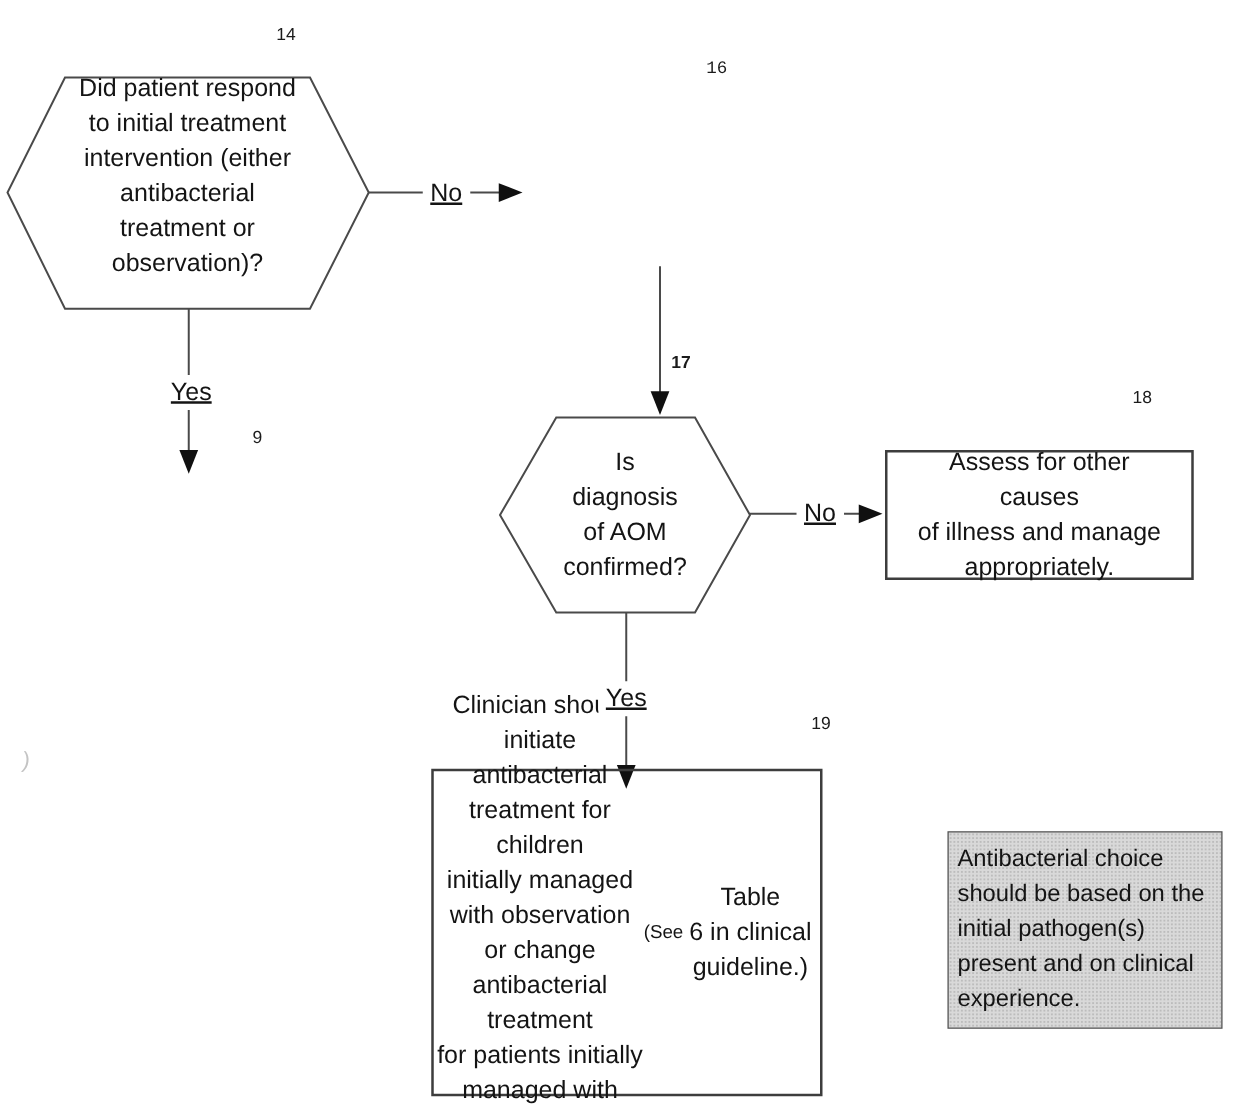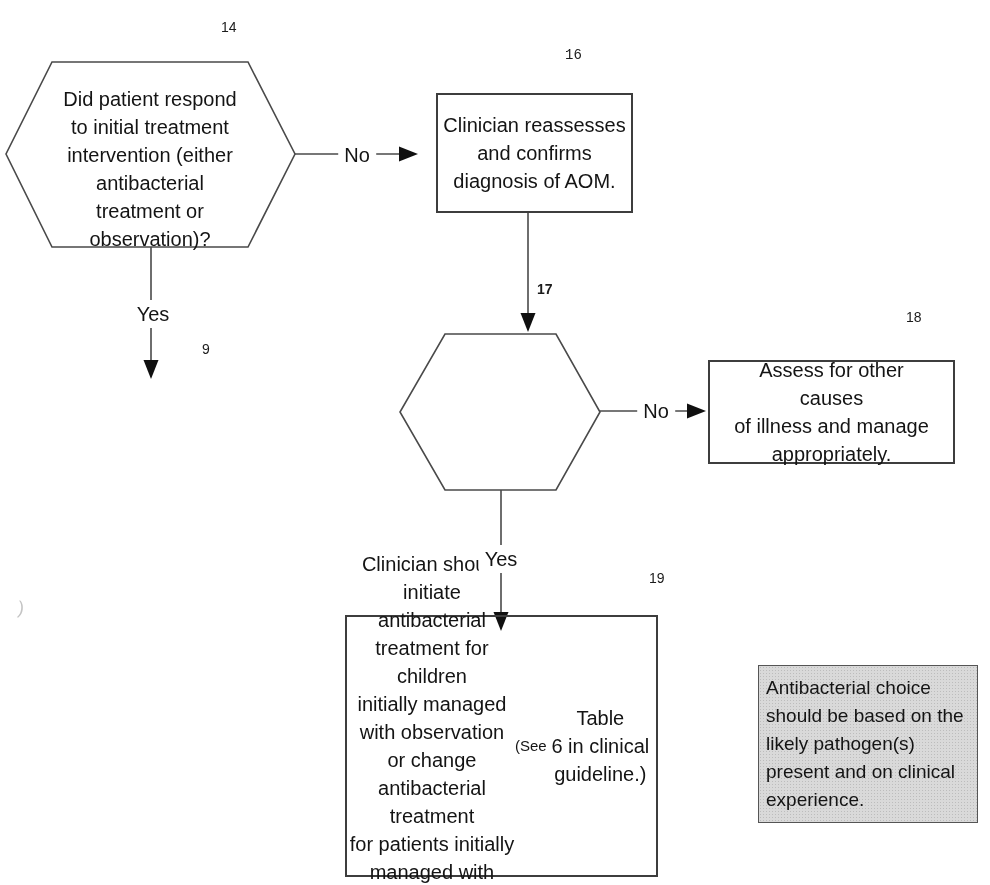--- a/index.html
+++ b/index.html
@@ -35,26 +35,27 @@
     font-size:14px;line-height:22px;
     color:#1b1b1b;
   }
   .edge-label{
     position:absolute;
     transform:translate(-50%,-50%);
     background:#ffffff;
     padding:4px 6px;
     font-size:20px;line-height:20px;
     color:#141414;
+    text-decoration:underline;
   }
   #box-16{left:436px;top:93px;width:197px;height:120px;padding:0 2px;}
   #box-18{left:708px;top:360px;width:247px;height:104px;padding:0 17px;}
   #box-15{left:63px;top:380px;width:180px;height:82px;border-radius:38px;border-width:1.6px;padding:0 4px;}
   #box-19{left:345px;top:615px;width:313px;height:262px;background:transparent;padding:0 2px;}
-  #hex14-text{left:15px;top:76px;width:270px;height:185px;}
+  #hex14-text{left:15px;top:48px;width:270px;height:185px;}
   #hex17-text{left:410px;top:334px;width:180px;height:156px;}
   #label-14{left:221px;top:16px;}
   #label-16{left:565px;top:44px;font-family:Liberation Mono, monospace;}
   #label-17{left:537px;top:278px;font-weight:bold;}
   #label-18{left:906px;top:306px;}
   #label-15{left:202px;top:338px;}
   #label-19{left:613px;top:567px;margin-left:36px;}
   #edge-no1{left:357px;top:155px;}
   #edge-yes1{left:153px;top:314px;}
   #edge-no2{left:656px;top:411px;}
@@ -111,41 +112,42 @@
   <div class="num-label" id="label-18">18</div>
   <div class="num-label" id="label-15">9</div>
   <div class="num-label" id="label-19">19</div>
 
   <div class="node-text" id="hex14-text">Did patient respond
 to initial treatment
 intervention (either
 antibacterial
 treatment or
 observation)?</div>
+  <div class="node-text" id="hex17-text">Is
+diagnosis
+of AOM
+confirmed?</div>
 
-  <div class="box" id="box-16">Clinician reassesses
-and confirms
-diagnosis of AOM.</div>
   <div class="box" id="box-18">Assess for other causes
 of illness and manage
 appropriately.</div>
   <div class="box" id="box-19"><span>Clinician should initiate
 antibacterial treatment for children
 initially managed with observation
 or change antibacterial treatment
 for patients initially managed with
 antimibacterial therapy. </span><span class="see-small">(See</span><span> Table
 6 in clinical guideline.)</span></div>
 
   <div class="edge-label" id="edge-no1">No</div>
   <div class="edge-label" id="edge-yes1">Yes</div>
   <div class="edge-label" id="edge-no2">No</div>
   <div class="edge-label" id="edge-yes2">Yes</div>
 
   <div id="note-box">Antibacterial choice
 should be based on the
-likely pathogen(s)
+initial pathogen(s)
 present and on clinical
 experience.</div>
 
   <div id="artifact">)</div>
 
 </div>
 
 </body></html>

